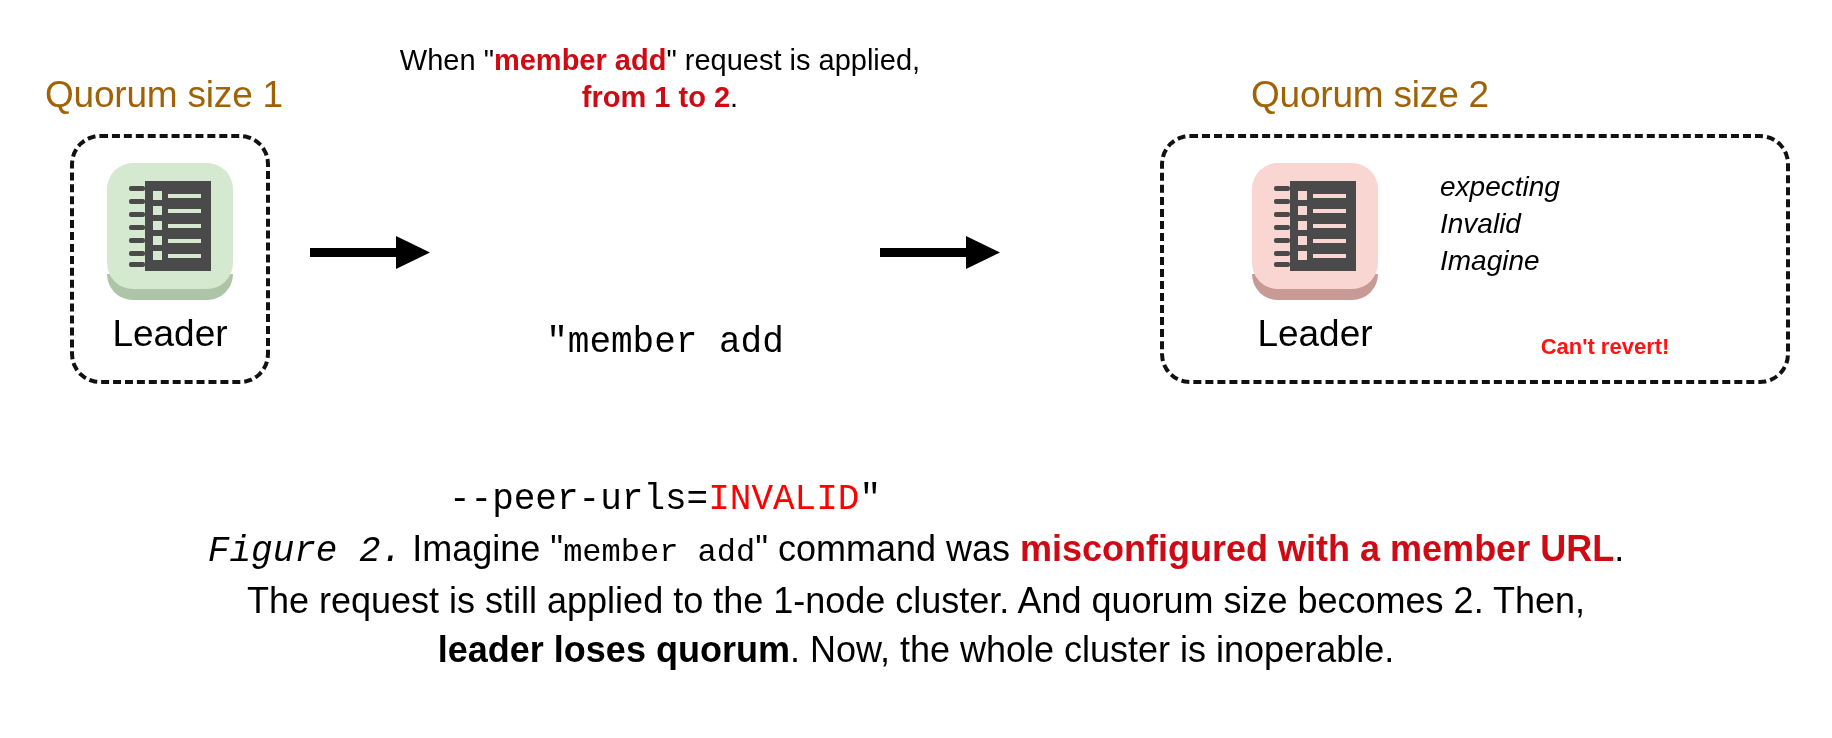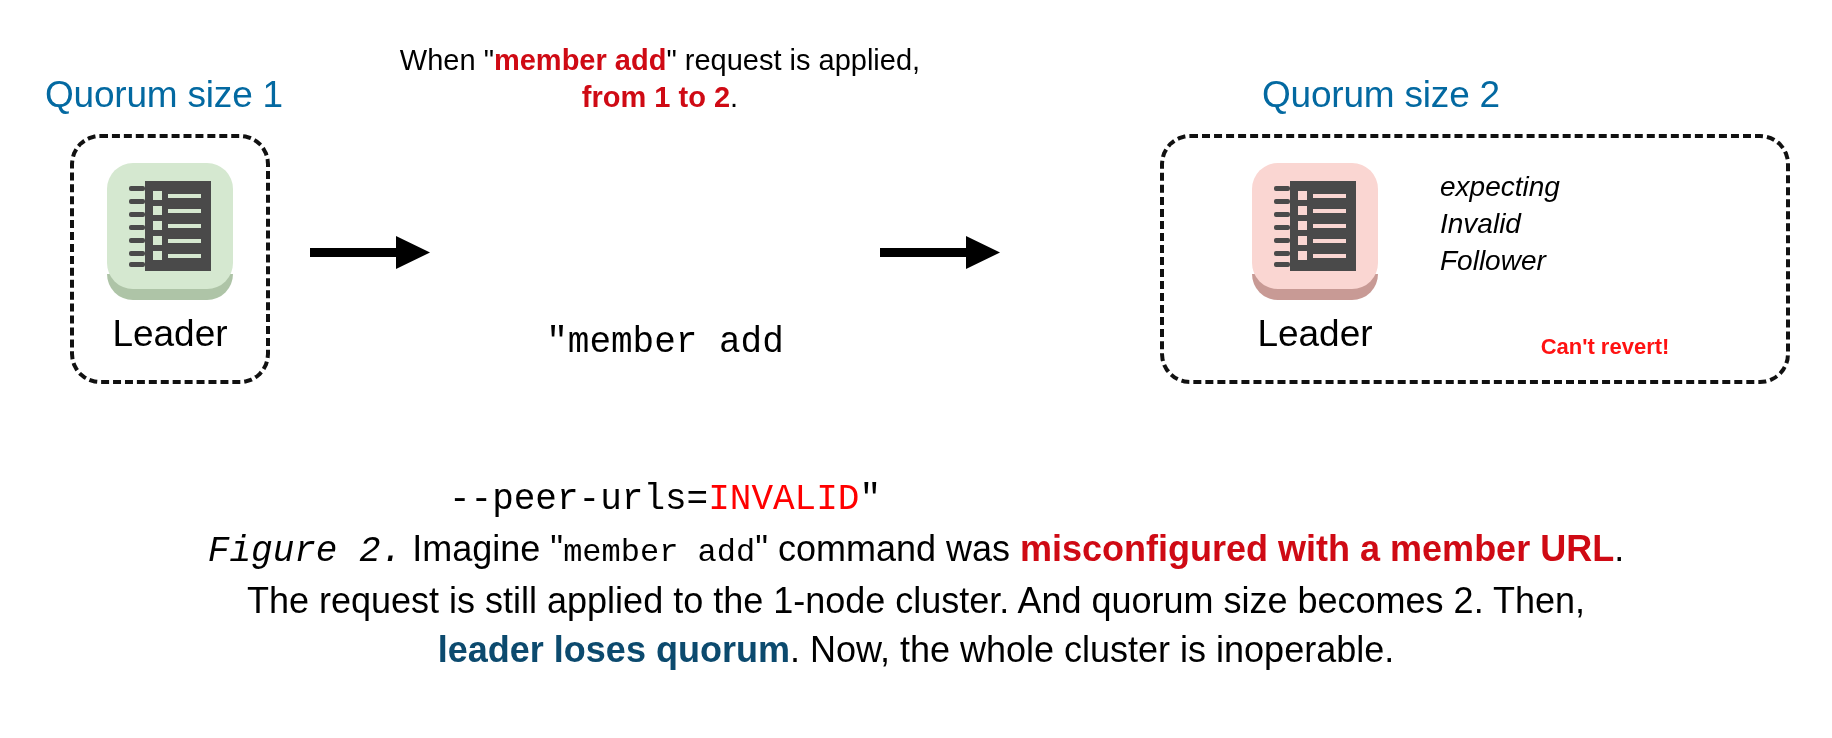--- a/index.html
+++ b/index.html
@@ -23,21 +23,21 @@
   }
 
   
   .cluster-title {
     position: absolute;
     font-size: 37px;
     line-height: 1;
     letter-spacing: -0.2px;
     white-space: nowrap;
     text-align: center;
-    color: #0369a1;
+    color: #a16207;
   }
 
   .cluster-box {
     position: absolute;
     border: 4px dashed #111111;
     border-radius: 30px;
     box-sizing: border-box;
     background: transparent;
   }
 
@@ -146,21 +146,21 @@
     font-size: 36px;
     line-height: 1.36;
     color: #000;
   }
   .caption .fig { font-style: italic; font-family: Liberation Mono, monospace; }
   .caption .mono {
     font-family: "Liberation Mono", "DejaVu Sans Mono", monospace;
     font-size: 32px;
   }
   .caption .hl { color: #cf0a14; font-weight: bold; }
-  .caption .hl2 { color: #0c4a6e; font-weight: bold; }
+  .caption .hl2 { color: #000000; font-weight: bold; }
 </style>
 </head>
 <body>
 
 <div class="stage">
 
   <div class="cluster-title" style="left:34px; top:76px; width:260px;">Quorum size 1</div>
 
   <div class="cluster-box" style="left:70px; top:134px; width:200px; height:250px;"></div>
 
@@ -215,21 +215,21 @@
     <div><span>--peer-urls=</span><span class="invalid">INVALID</span><span>"</span></div>
   </div>
 
   <div class="arrow" style="left:880px; top:232px;">
     <svg width="120" height="42" viewBox="0 0 120 42" aria-hidden="true">
       <rect x="0" y="16" width="92" height="9" fill="#000000"></rect>
       <polygon points="86,4 120,20.5 86,37" fill="#000000"></polygon>
     </svg>
   </div>
 
-  <div class="cluster-title" style="left:1240px; top:76px; width:260px;text-align:right;">Quorum size 2</div>
+  <div class="cluster-title" style="left:1240px; top:76px; width:260px;">Quorum size 2</div>
 
   <div class="cluster-box" style="left:1160px; top:134px; width:630px; height:250px;"></div>
 
   <div class="node" style="left:1252px; top:163px; width:126px;">
     <div class="node-tile-wrap">
       <div class="node-tile pink">
         <span>
           <svg class="server-svg" width="82" height="90" viewBox="0 0 82 90" aria-hidden="true">
             <rect x="16" y="0" width="66" height="90" fill="#4a4a4a"></rect>
             <g fill="#4a4a4a">
@@ -256,21 +256,21 @@
           </svg>
         </span>
       </div>
     </div>
     <div class="node-label">Leader</div>
   </div>
 
   <div class="expect" style="left:1440px; top:168px; width:330px;">
     <div>expecting</div>
     <div>Invalid</div>
-    <div>Follower</div>
+    <div>Imagine</div>
   </div>
 
   <div class="revert" style="left:1440px; top:336px; width:330px;">Can't revert!</div>
 
   <div class="caption" style="top:525px;">
     <div><span class="fig">Figure 2.</span><span> Imagine "</span><span class="mono">member add</span><span>" command was </span><span class="hl">misconfigured with a member URL</span><span>.</span></div>
     <div>The request is still applied to the 1-node cluster. And quorum size becomes 2. Then,</div>
     <div><span class="hl2">leader loses quorum</span><span>. Now, the whole cluster is inoperable.</span></div>
   </div>
 

